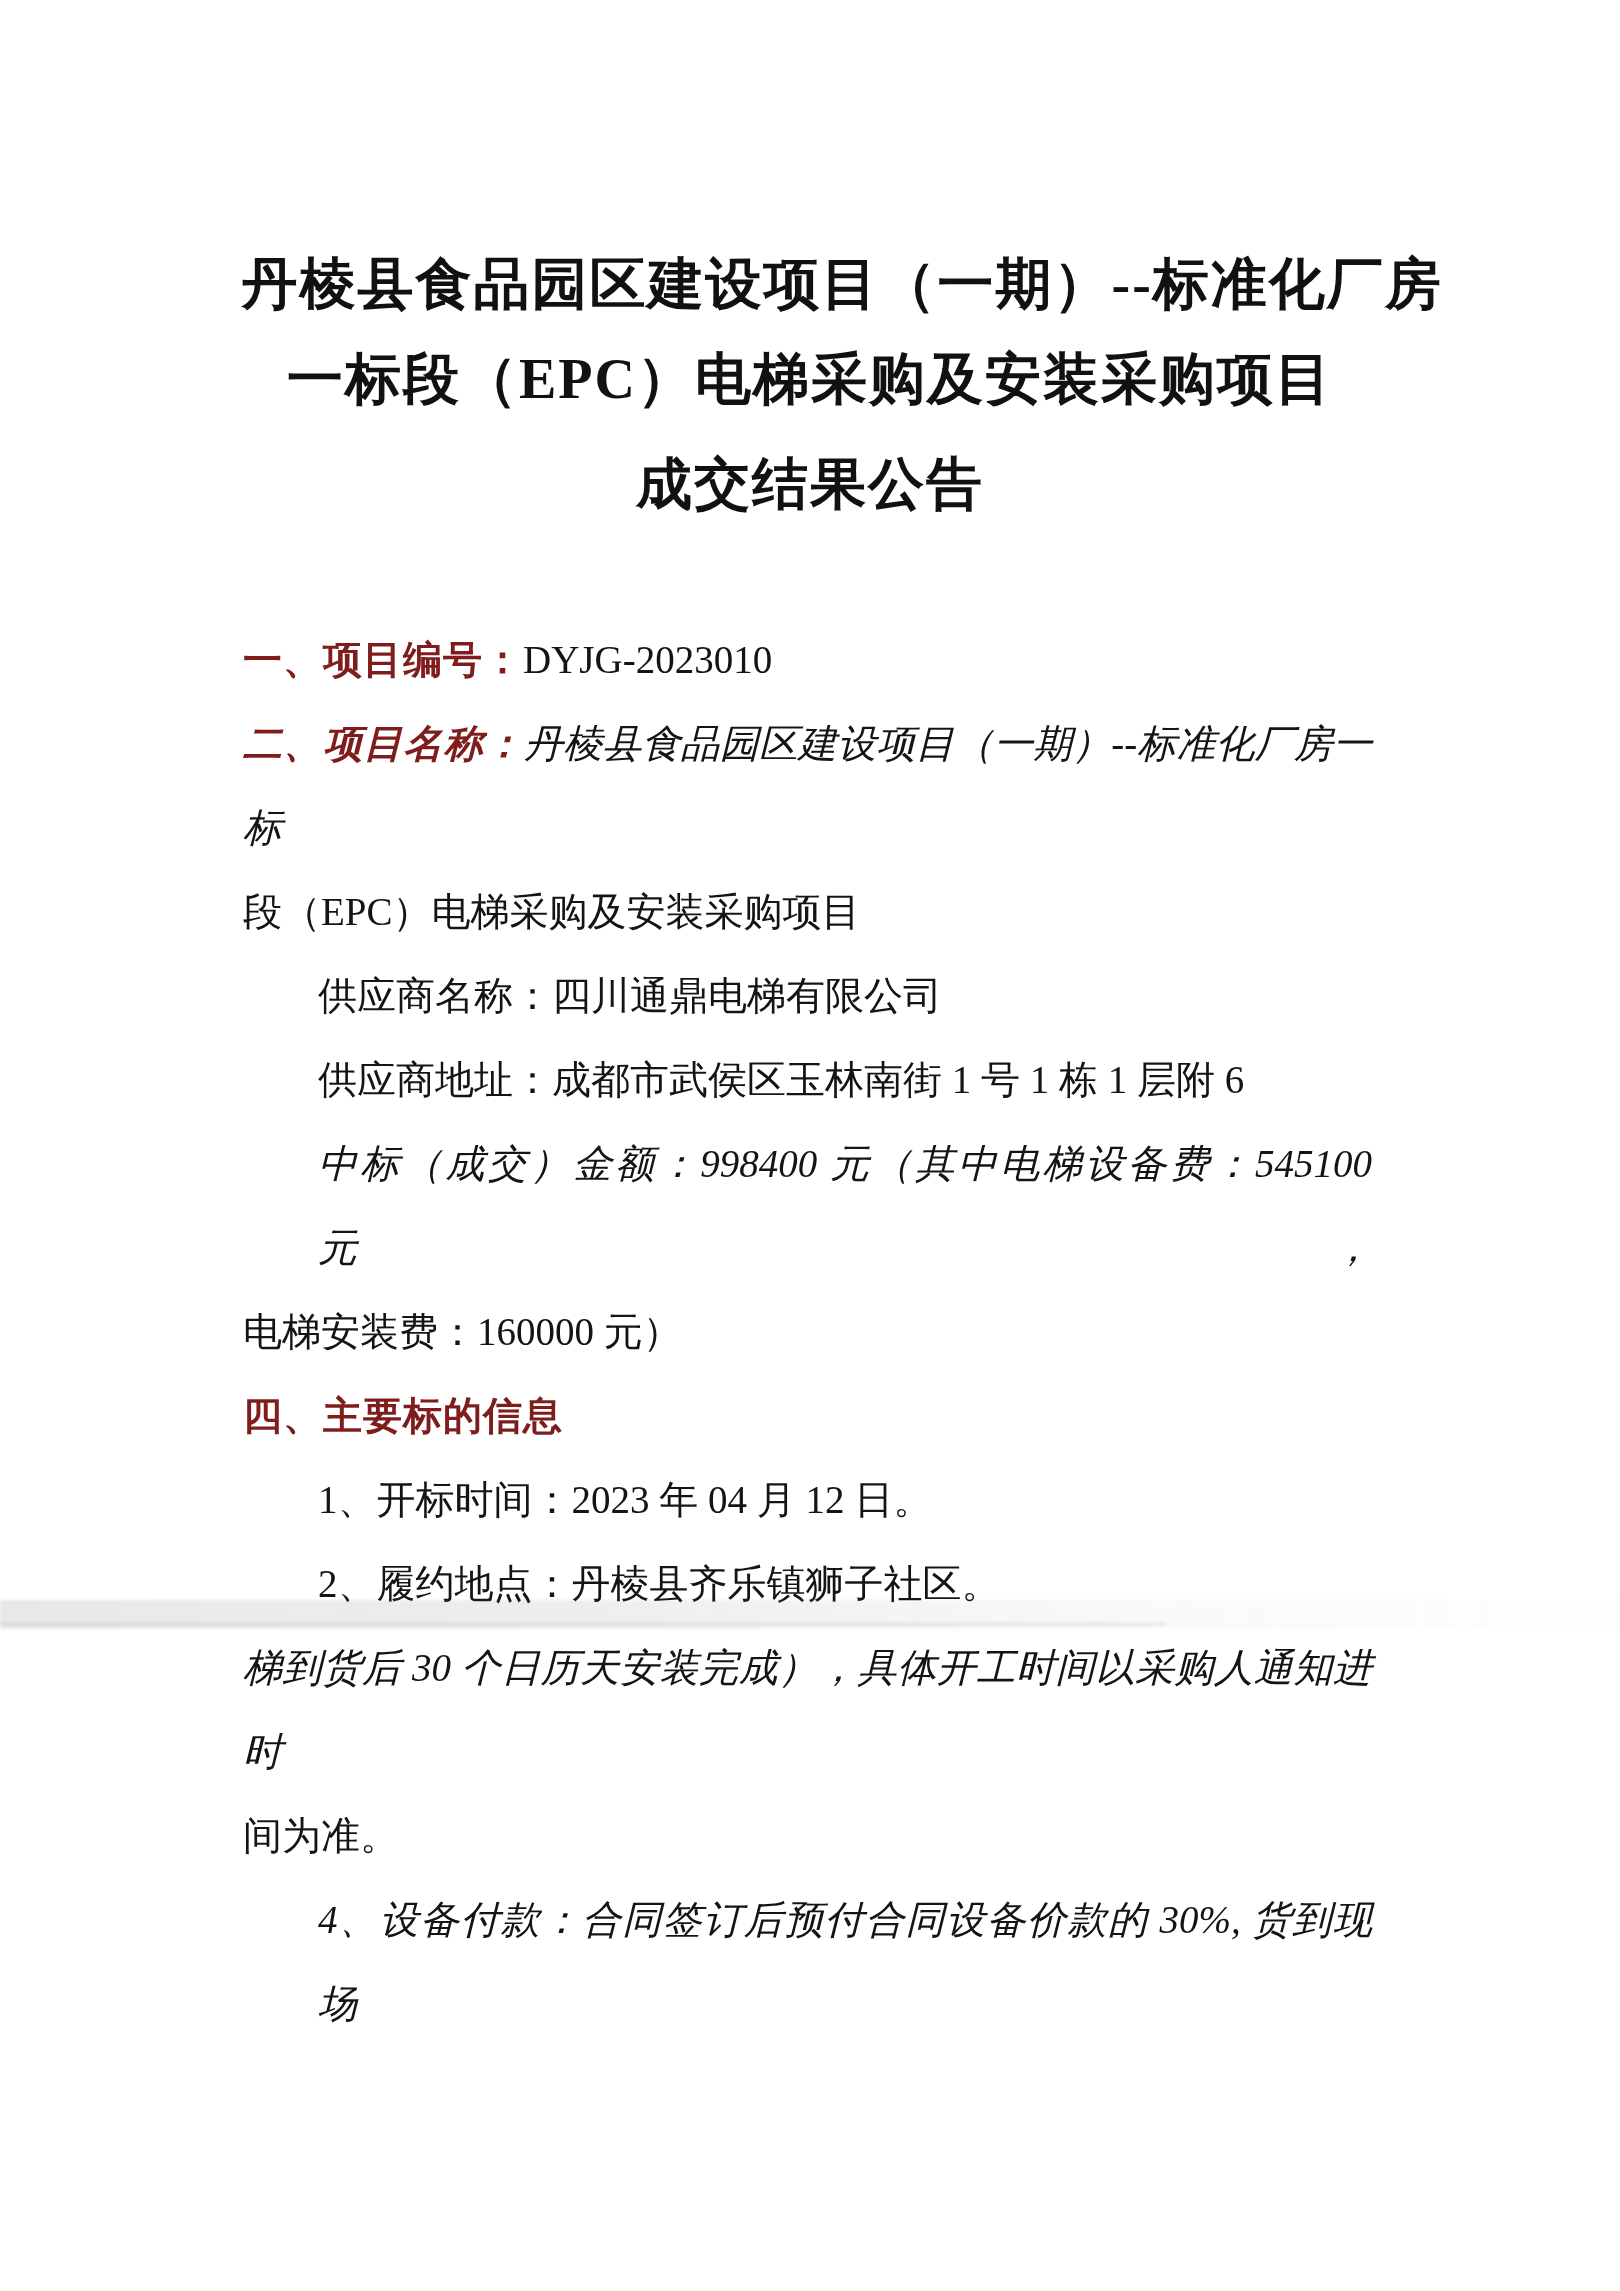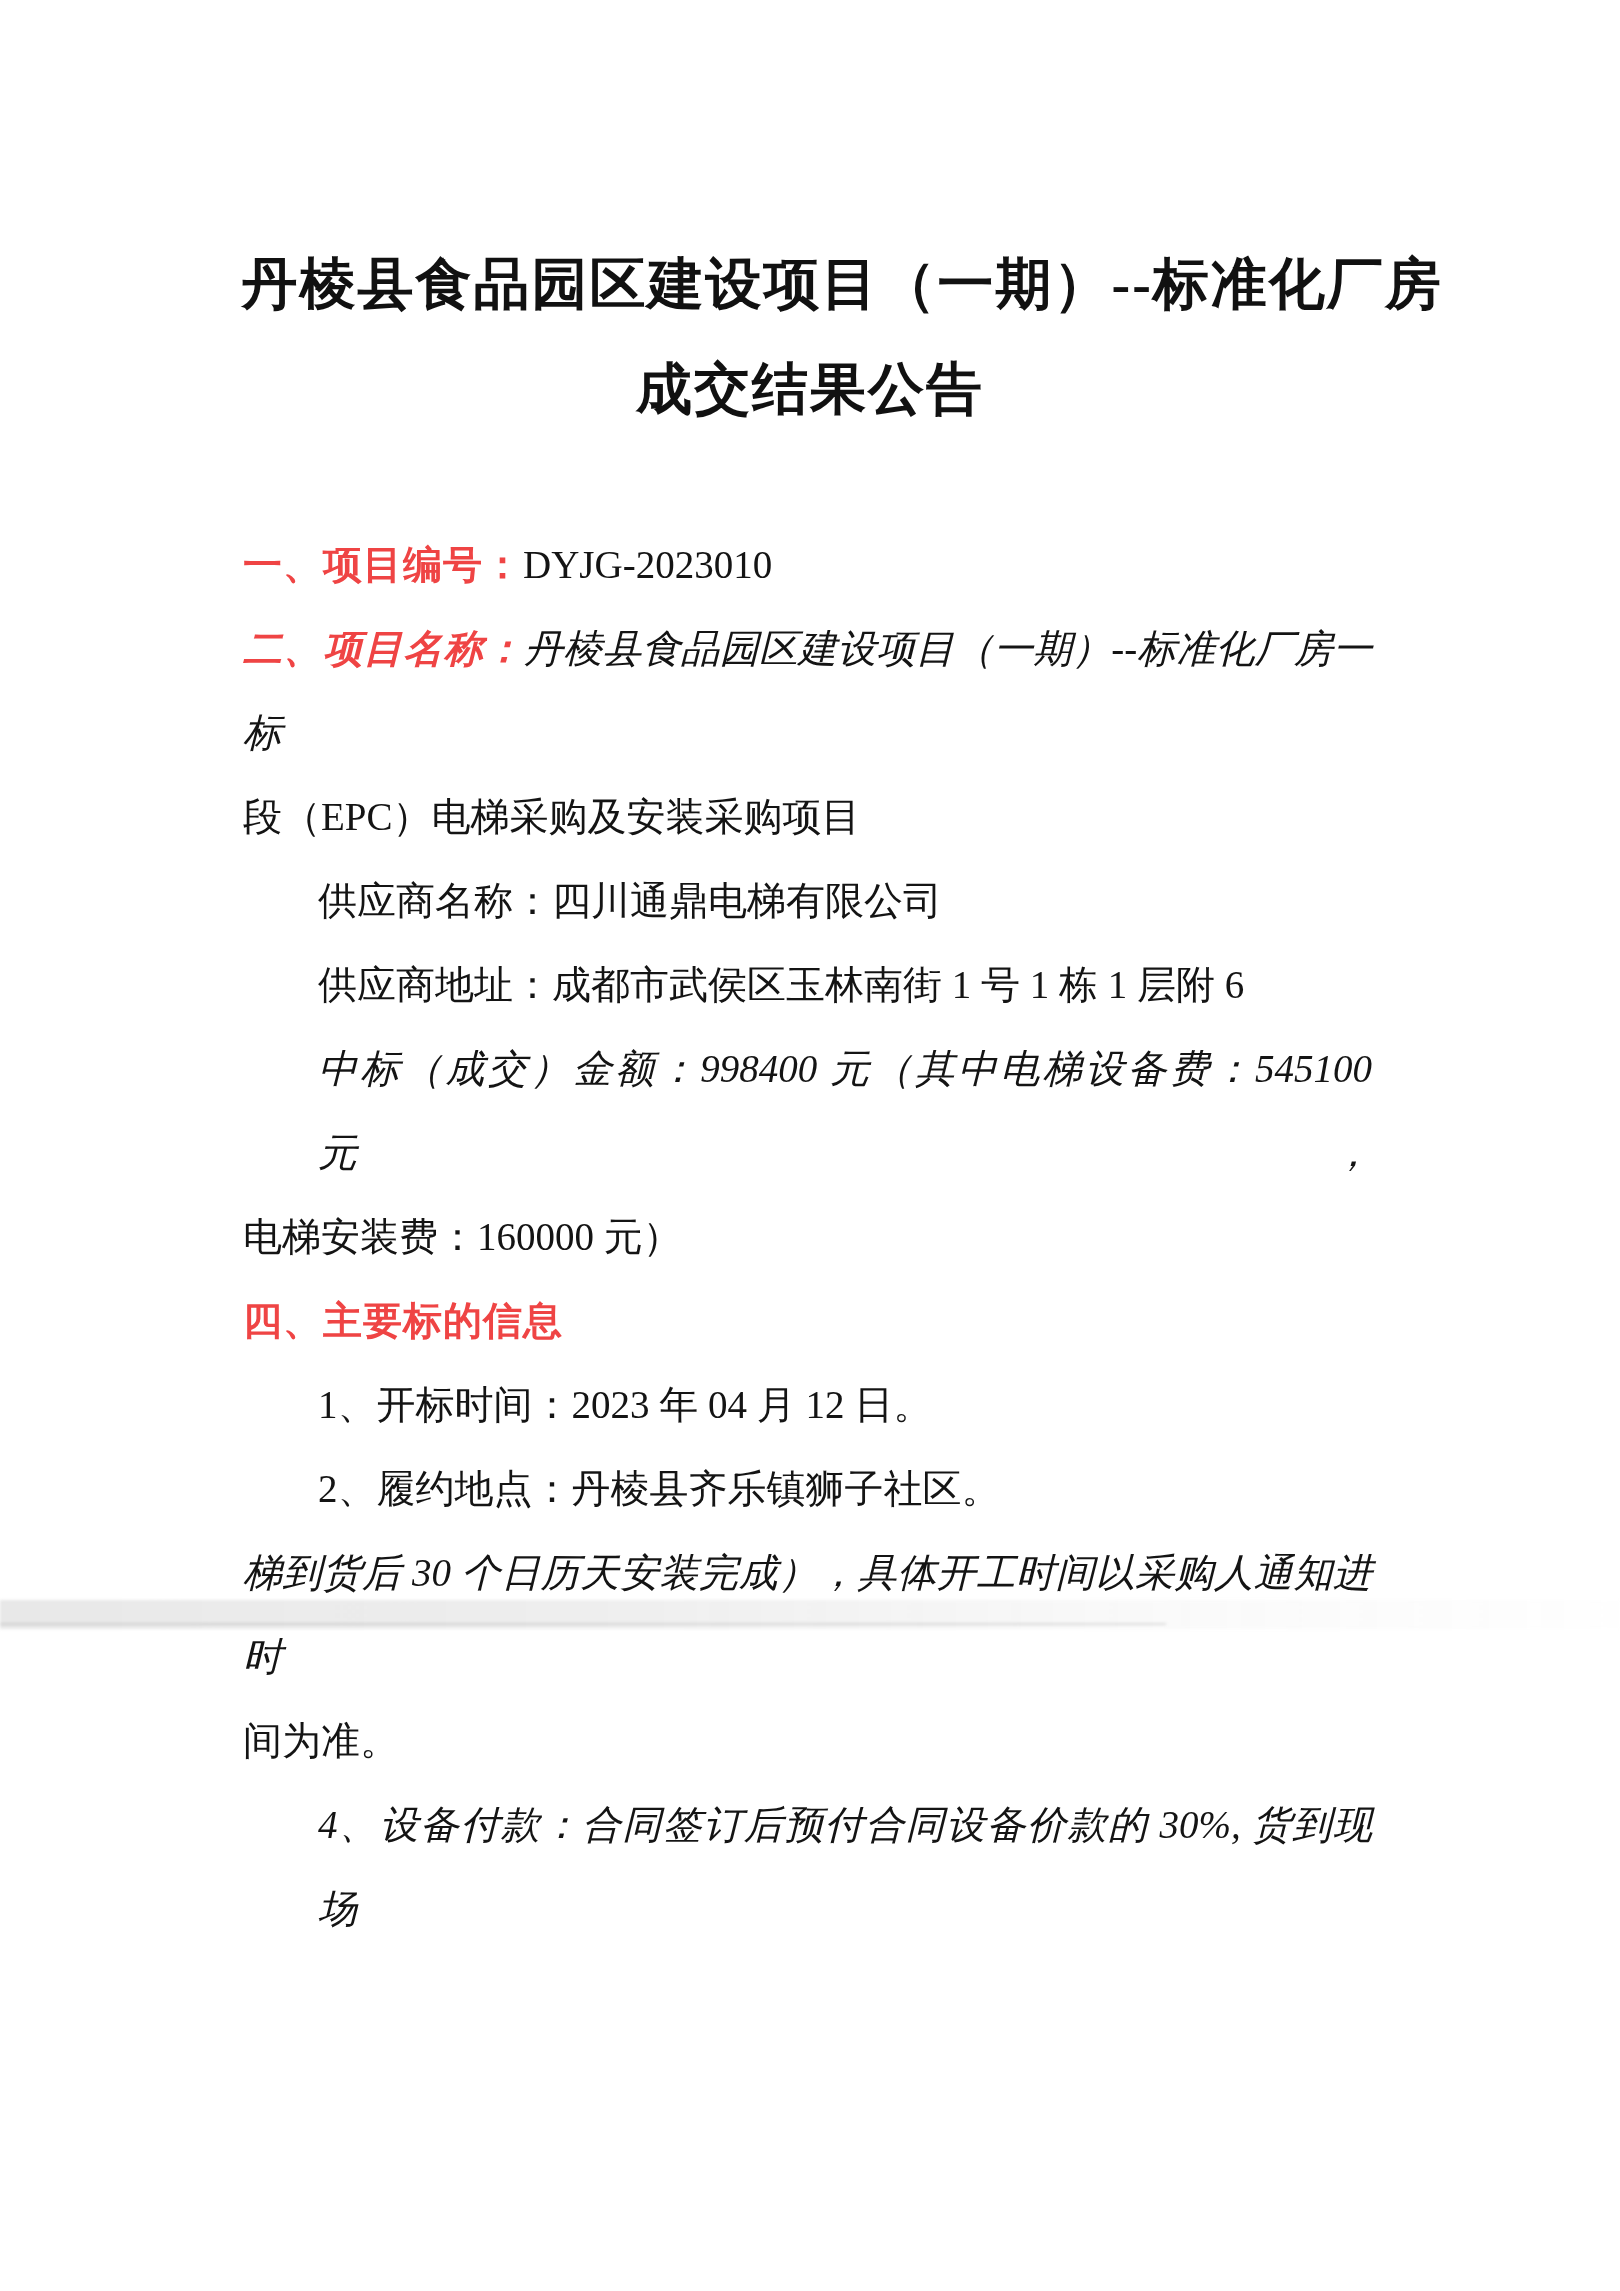--- a/index.html
+++ b/index.html
@@ -37,21 +37,21 @@
   .line.full{
     white-space:normal;
     text-align:justify;
     text-align-last:justify;
     font-style:italic;
   }
   .lbl{
     font-weight:700;
     font-family:"Liberation Sans","DejaVu Sans",sans-serif;
     letter-spacing:1px;
-    color:#ef4444;
+    color:#7f1d1d;
   }
   
   .scan-band{
     position:absolute;
     left:0;top:1600px;
     width:1620px;height:29px;
     background:linear-gradient(to right,
       rgba(110,110,110,0.16) 0%,
       rgba(130,130,130,0.13) 40%,
       rgba(170,170,170,0.07) 70%,
@@ -66,20 +66,21 @@
     background:rgba(90,90,90,0.18);
   }
 </style>
 </head>
 <body>
 
 <div class="page">
 
   <div class="title-block">
     <div class="title-line">丹棱县食品园区建设项目（一期）--标准化厂房</div>
+    <div class="title-line">一标段（EPC）电梯采购及安装采购项目</div>
     <div class="title-line last">成交结果公告</div>
   </div>
 
   <div class="body-block">
 
     <div class="line"><span class="lbl">一、项目编号：</span><span>DYJG-2023010</span></div>
 
     <div class="line full"><span class="lbl">二、项目名称：</span><span>丹棱县食品园区建设项目（一期）--标准化厂房一标</span></div>
 
     <div class="line"><span>段（EPC）电梯采购及安装采购项目</span></div>

